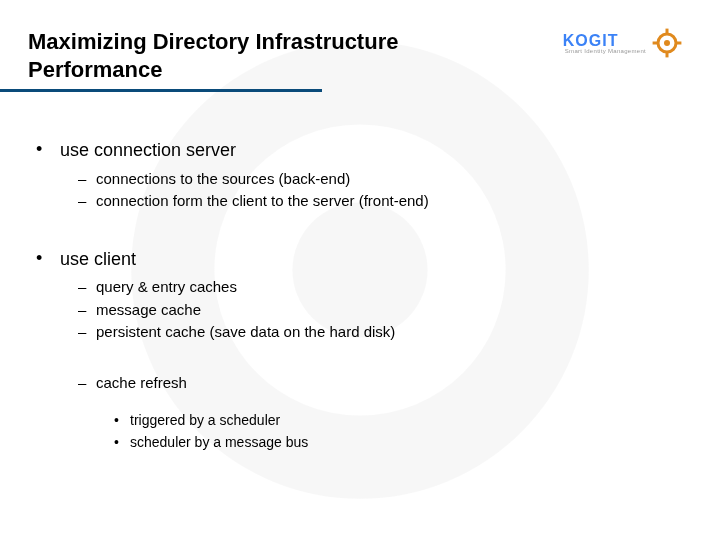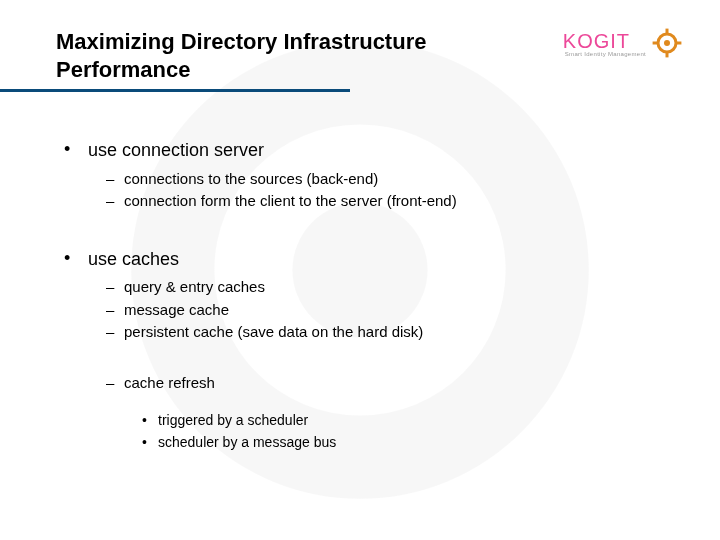--- a/index.html
+++ b/index.html
@@ -18,21 +18,21 @@
     justify-content: center;
     pointer-events: none;
     z-index: 0;
   }
   .watermark svg { width: 520px; height: 520px; opacity: 0.07; }
   .slide {
     position: relative;
     z-index: 1;
     width: 100%;
     height: 100%;
-    padding: 28px 44px 20px 56px;
+    padding: 28px 44px 20px 28px;
   }
   .header {
     display: flex;
     align-items: flex-start;
     justify-content: space-between;
     gap: 20px;
     margin-bottom: 4px;
   }
   .title {
     font-size: 22px;
@@ -42,24 +42,24 @@
     max-width: 480px;
   }
   .logo {
     display: flex;
     align-items: center;
     gap: 6px;
     padding-top: 0;
     margin-right: -6px;
   }
   .logo-text {
-    font-size: 20px;
-    font-weight: 400;
+    font-size: 16px;
+    font-weight: 700;
     letter-spacing: 1px;
-    color: #ec4899;
+    color: #3b82f6;
     font-family: Arial, sans-serif;
   }
   .logo-mark svg { width: 30px; height: 30px; display: block; }
   .logo-tag {
     font-size: 6px;
     color: #9a9a9a;
     letter-spacing: 0.3px;
     margin-top: -2px;
     margin-left: 2px;
   }
@@ -174,21 +174,21 @@
   <div class="content">
     <ul class="level1">
       <li>
         <span class="l1-text">use connection server</span>
         <ul class="level2">
           <li><span>connections to the sources (back-end)</span></li>
           <li><span>connection form the client to the server (front-end)</span></li>
         </ul>
       </li>
       <li>
-        <span class="l1-text">use caches</span>
+        <span class="l1-text">use client</span>
         <ul class="level2">
           <li><span>query &amp; entry caches</span></li>
           <li><span>message cache</span></li>
           <li><span>persistent cache (save data on the hard disk)</span></li>
           <li class="gap-above">
             <span>cache refresh</span>
             <ul class="level3">
               <li><span>triggered by a scheduler</span></li>
               <li><span>scheduler by a message bus</span></li>
             </ul>

